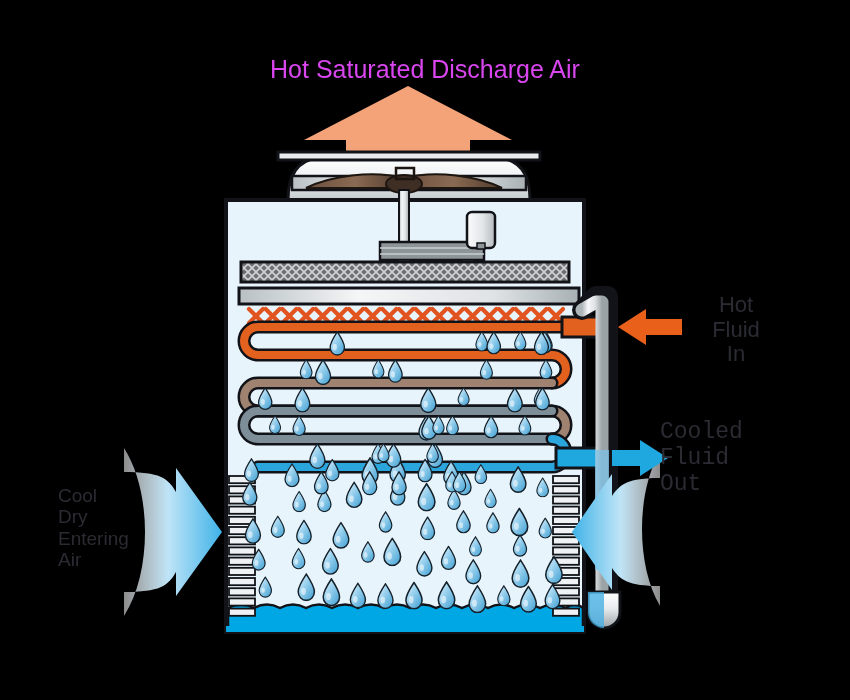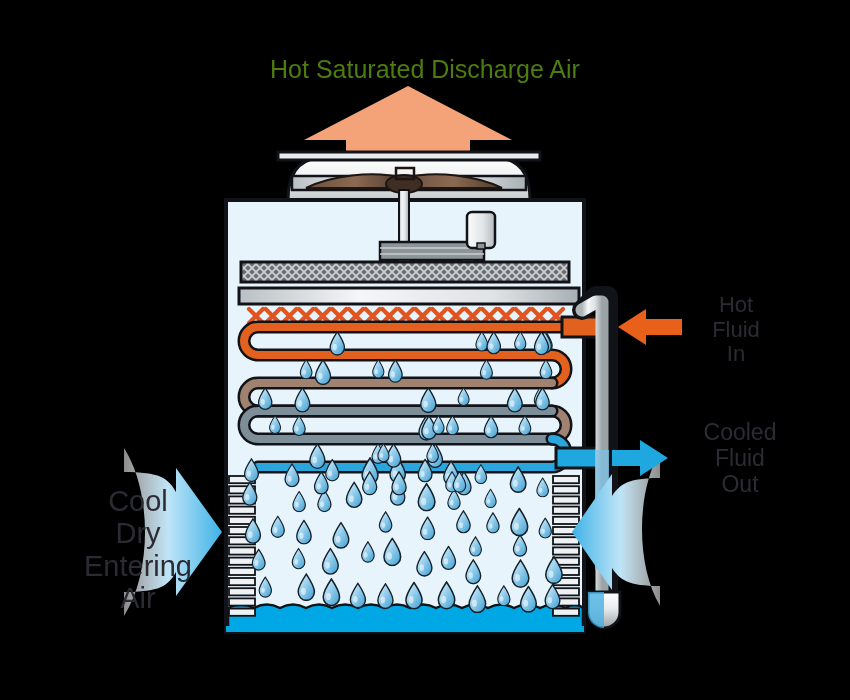--- a/index.html
+++ b/index.html
@@ -1,23 +1,23 @@
 <!DOCTYPE html>
 <html><head>
 <meta charset="utf-8">
 <style>
   html,body{margin:0;padding:0;background:#000;}
   body{width:850px;height:700px;overflow:hidden;font-family:"Liberation Sans",sans-serif;}
   #stage{position:relative;width:850px;height:700px;background:#000;}
   svg#diagram{position:absolute;left:0;top:0;width:850px;height:700px;display:block;}
   .lbl{position:absolute;color:#2b2b33;font-family:"Liberation Sans",sans-serif;font-weight:400;line-height:1.12;white-space:pre;}
-  #title-label{left:0;top:55px;width:850px;text-align:center;font-size:25px;color:#4d7c0f;}
+  #title-label{left:0;top:55px;width:850px;text-align:center;font-size:25px;color:#d946ef;}
   #hot-fluid-label{left:676px;top:293px;width:120px;text-align:center;font-size:22px;}
-  #cooled-fluid-label{left:660px;top:420px;width:160px;text-align:center;font-size:23px;}
-  #cool-air-label{left:58px;top:485px;width:160px;text-align:center;font-size:29px;}
+  #cooled-fluid-label{left:660px;top:420px;width:160px;font-size:23px;font-family:Liberation Mono, monospace;}
+  #cool-air-label{left:58px;top:485px;width:160px;font-size:19px;}
 </style>
 </head>
 <body>
 
 <div id="stage">
 
 <svg id="diagram" viewBox="0 0 850 700">
   <defs>
     <linearGradient id="gradMetalV" x1="0" y1="0" x2="0" y2="1">
       <stop offset="0" stop-color="#ffffff"></stop>

